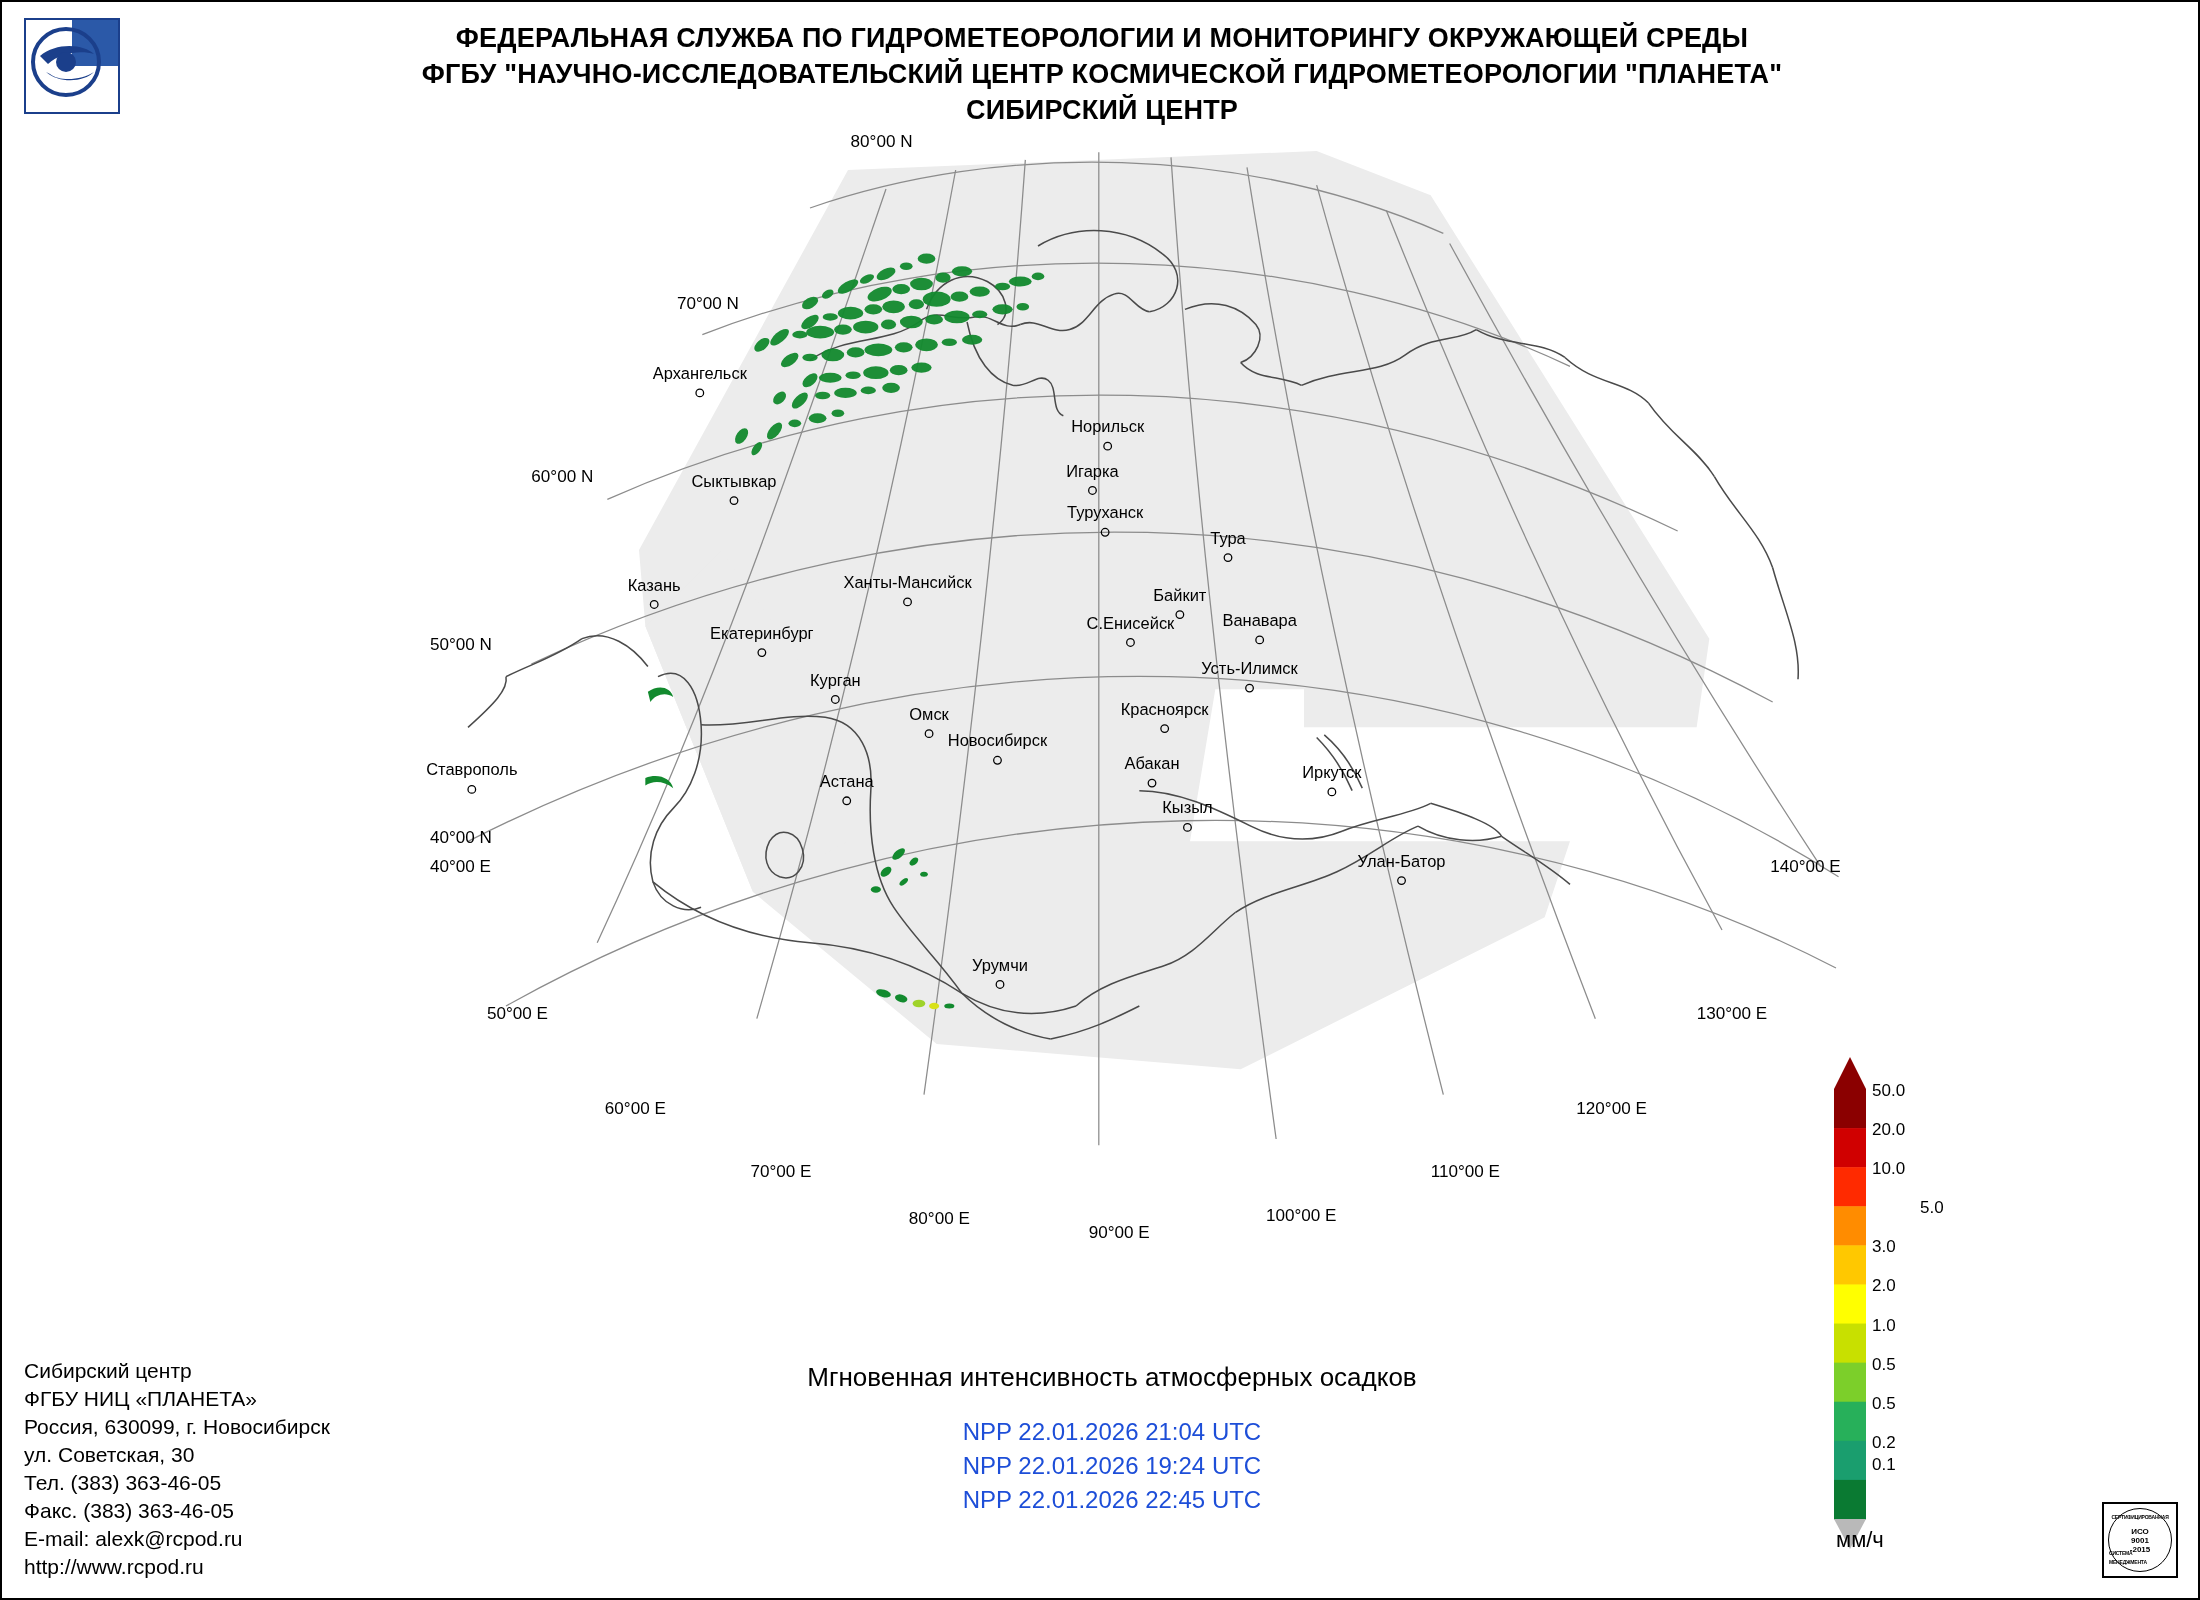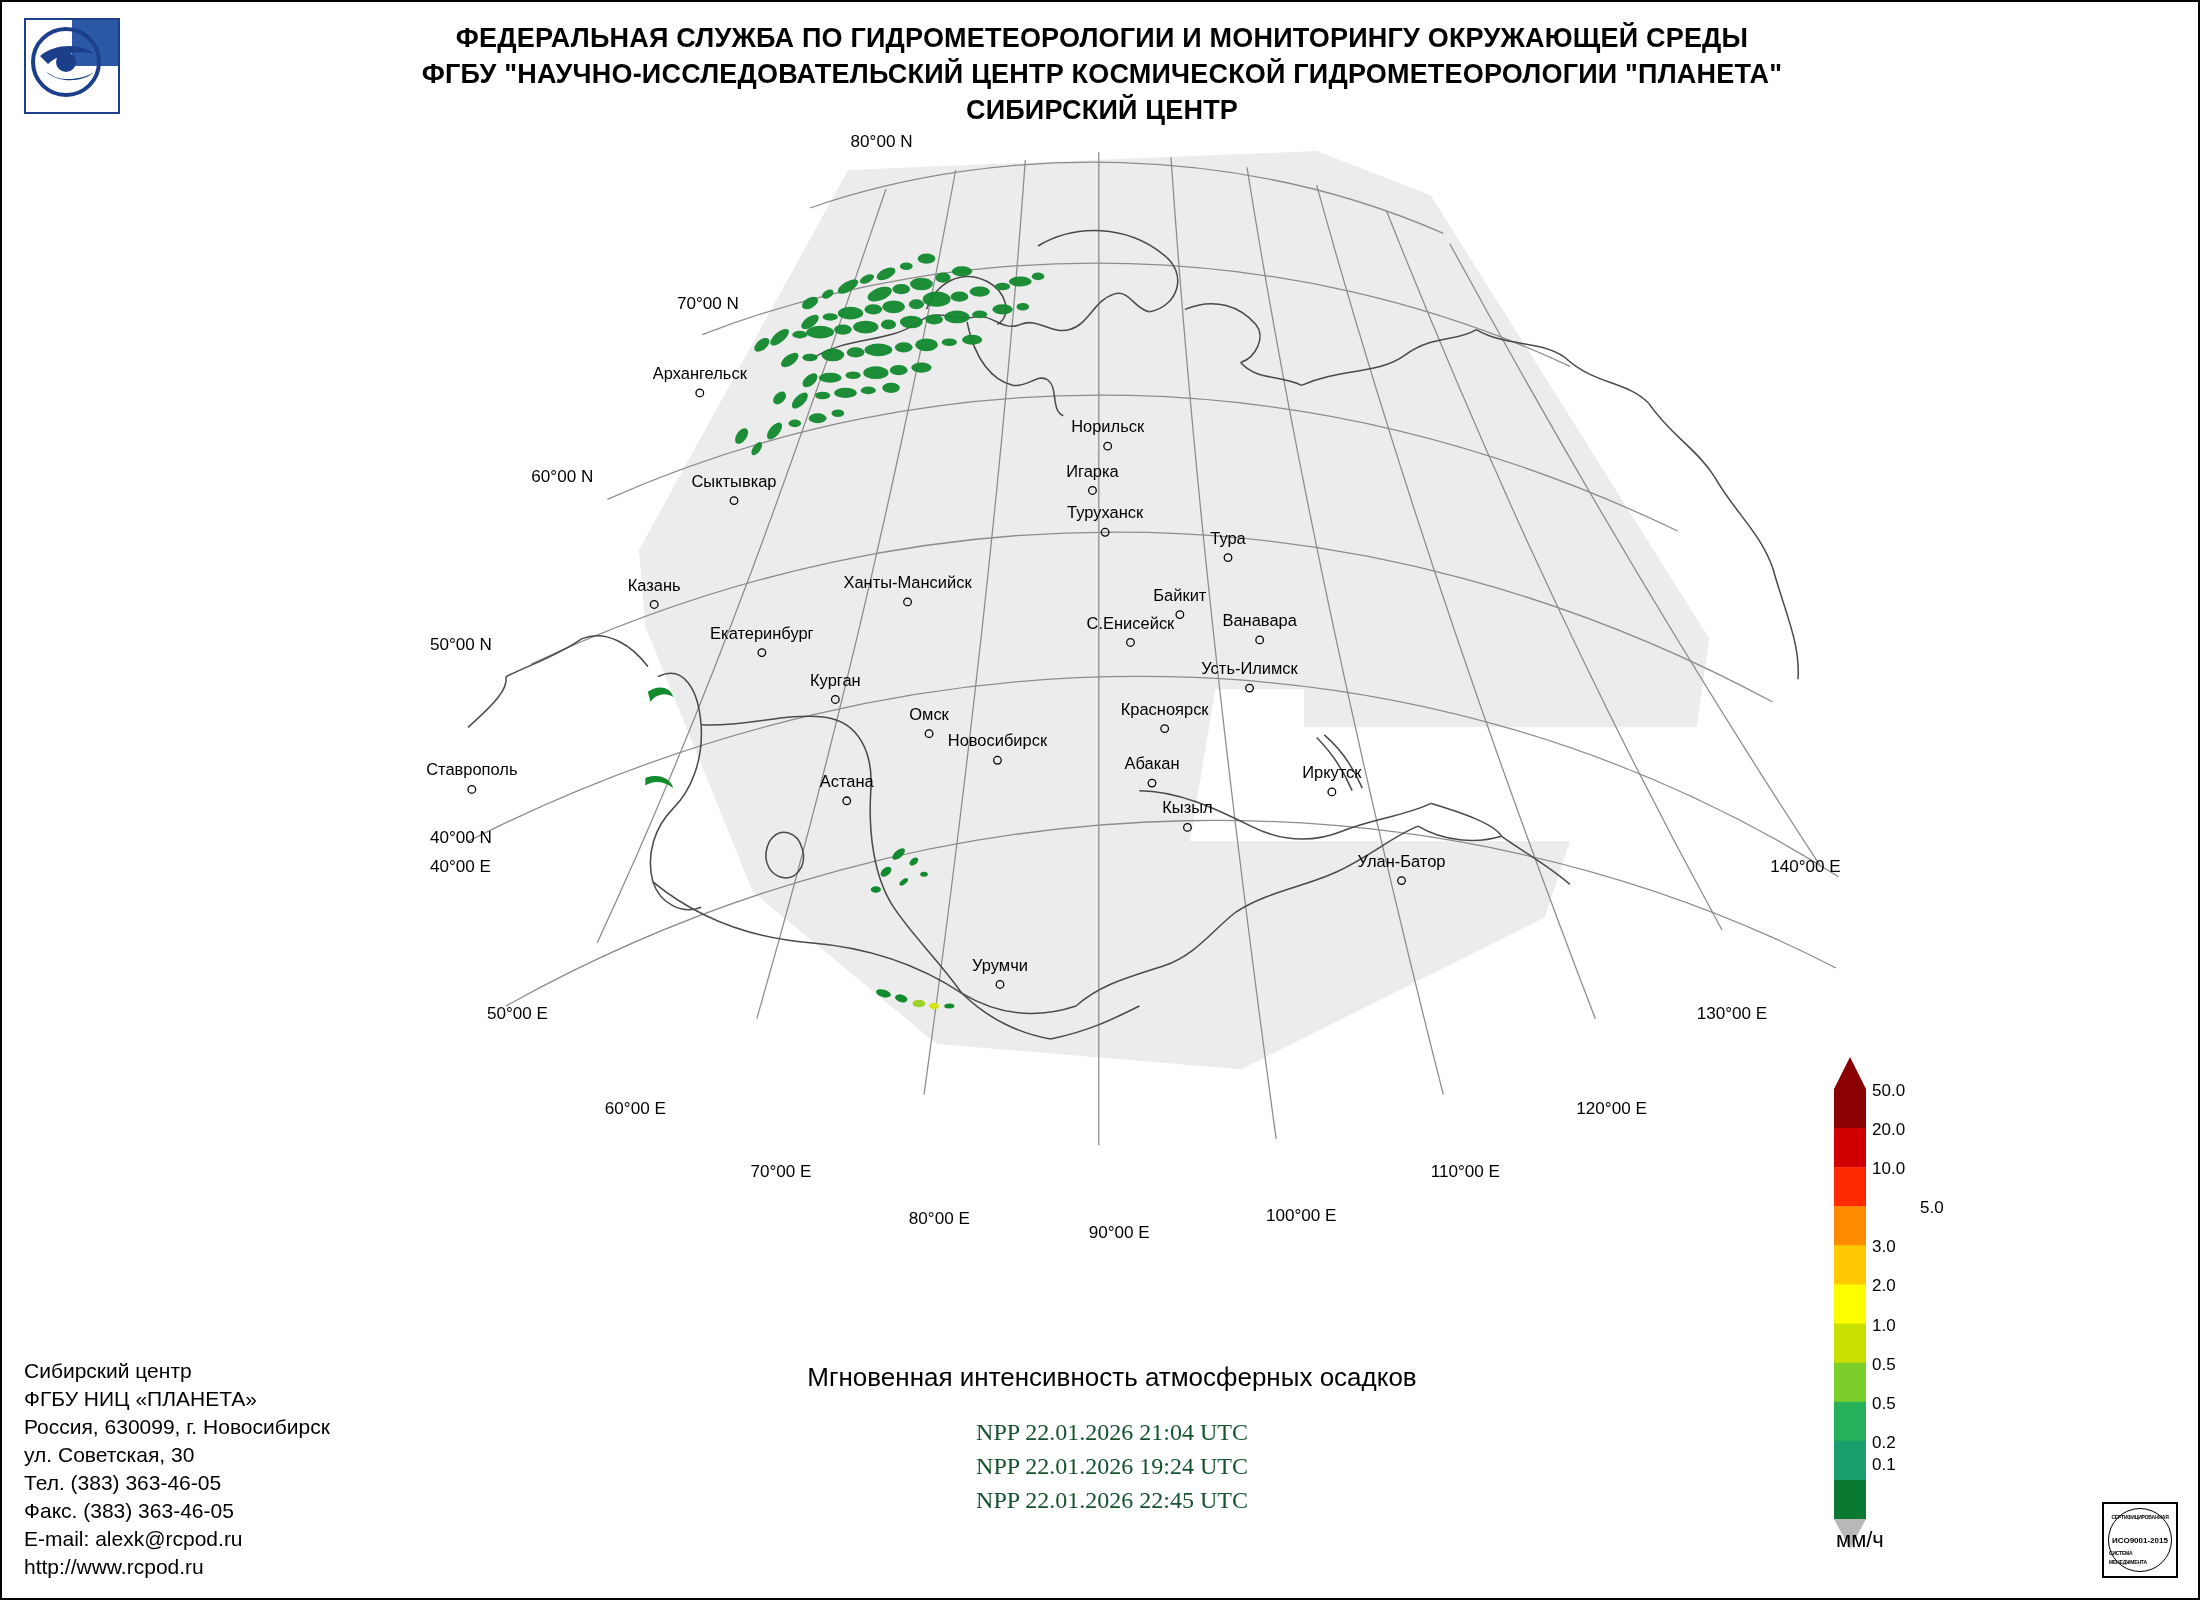--- a/index.html
+++ b/index.html
@@ -108,22 +108,21 @@
   .caption-title {
     font-size: 26px;
     color: #000;
     margin-bottom: 22px;
   }
   .caption-lines {
     display: inline-block;
     text-align: left;
     font-size: 24px;
     line-height: 34px;
-    color: #14532d;
-    font-family: Liberation Serif, serif;
+    color: #1d4ed8;
   }
 
   
   .iso-stamp {
     position: absolute;
     left: 2100px;
     top: 1500px;
     width: 76px;
     height: 76px;
     border: 2px solid #000;
@@ -132,21 +131,21 @@
   .iso-circle {
     position: absolute;
     left: 50%;
     top: 50%;
     transform: translate(-50%, -50%);
     width: 62px;
     height: 62px;
     border: 1px solid #000;
     border-radius: 50%;
     display: flex;
-    flex-direction: row;
+    flex-direction: column;
     align-items: center;
     justify-content: center;
     font-size: 8px;
     line-height: 9px;
     font-weight: bold;
   }
   .iso-top {
     position: absolute;
     top: 4px;
     font-size: 5px;

